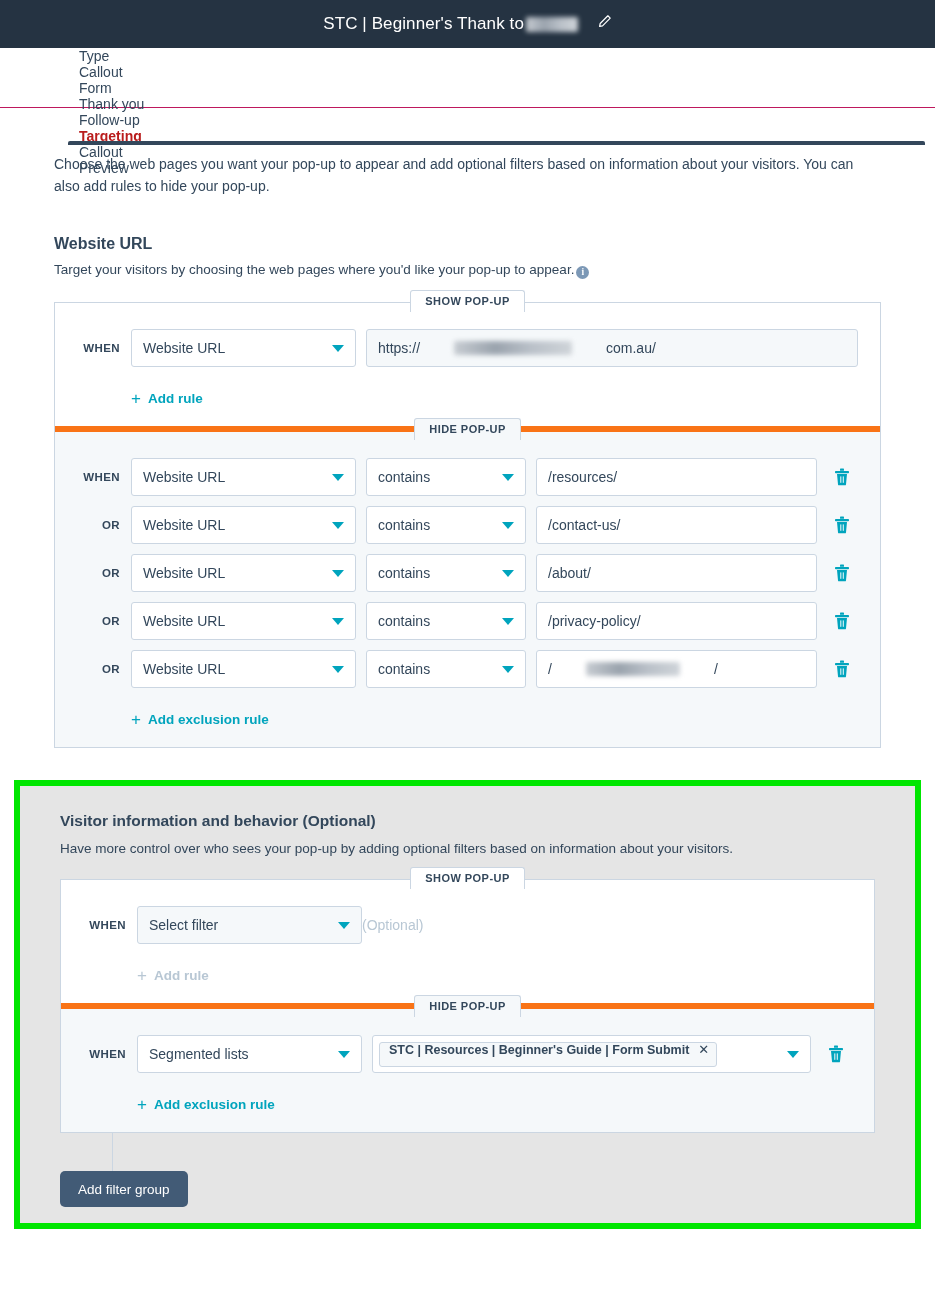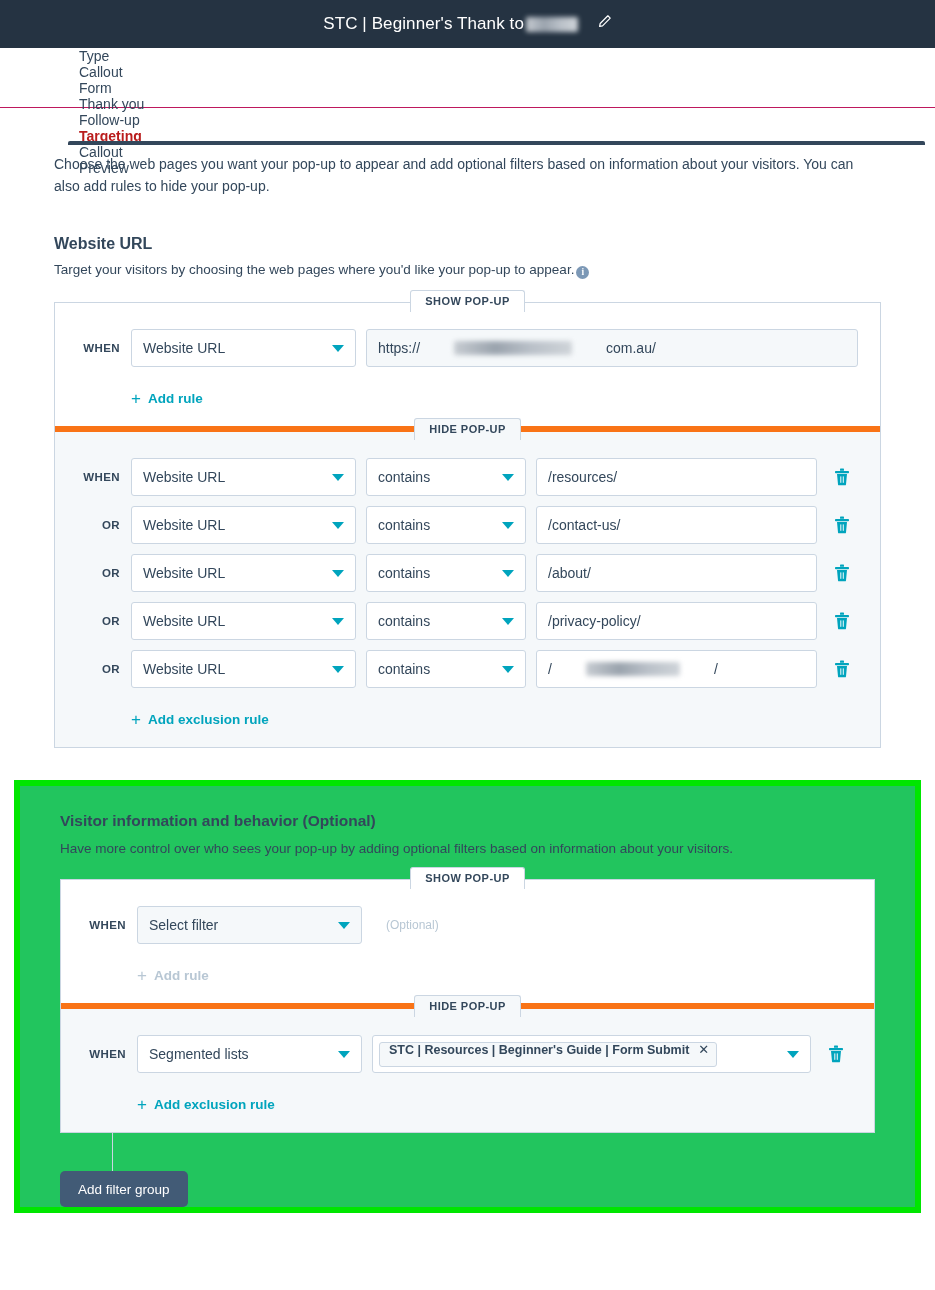--- a/index.html
+++ b/index.html
@@ -274,38 +274,38 @@
     font-weight: normal;
     color: #33475b;
     cursor: pointer;
     line-height: 1;
   }
 
   
   .highlight {
     margin: 32px 14px 0 14px;
     border: 6px solid #00e600;
-    background: #22c55e;
-    padding: 18px 40px 0 40px;
+    background: #e5e5e5;
+    padding: 18px 40px 16px 40px;
     position: relative;
   }
   .hl-title {
     font-size: 15.5px;
     font-weight: bold;
     color: #33475b;
     margin-top: 8px;
   }
   .hl-sub {
     margin-top: 11px;
     font-size: 13.5px;
     color: #33475b;
   }
   .optional-text {
-    margin-left: 24px;
-    font-size: 12px;
+    margin-left: 0;
+    font-size: 14px;
     color: #b8c7d4;
   }
 
   .connector {
     width: 1px;
     height: 38px;
     background: #cbd6e2;
     margin-left: 52px;
   }
   .filtergroup-btn {

